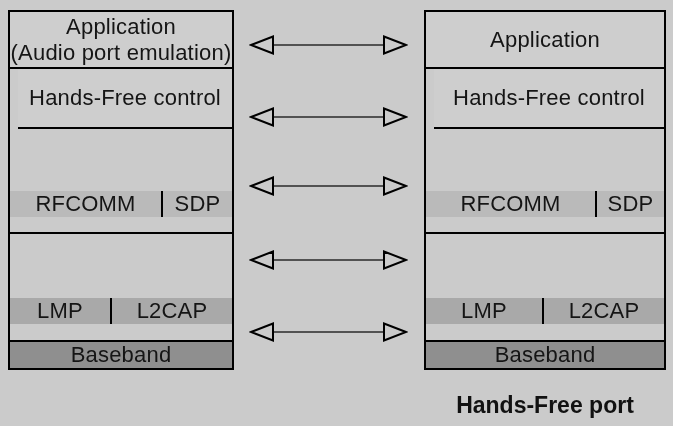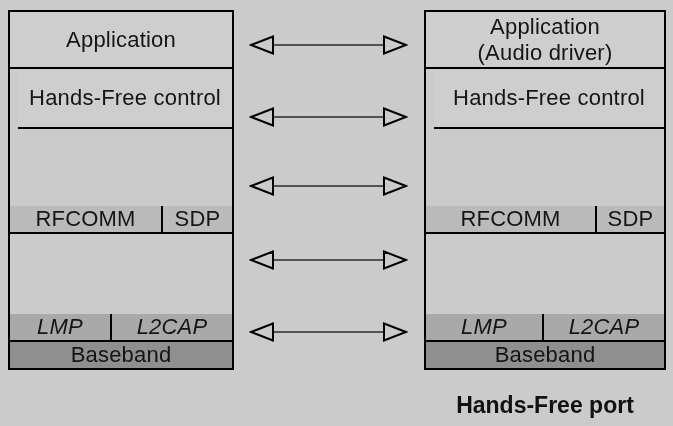--- a/index.html
+++ b/index.html
@@ -35,34 +35,34 @@
     line-height:26px;
     text-align:center;
     letter-spacing:0.2px;
   }
   .row:last-child{border-bottom:none;}
   .r1{height:70px;flex-direction:column;}
   .r2{height:73px;margin-left:8px;}
   .r3{height:70px;padding:0;}
   .r4{height:74px;padding:0;}
   .r5{flex:1;}
-  .split{justify-content:flex-start;align-items:flex-end;margin-top:48px;}
+  .split{justify-content:flex-start;align-items:center;margin-top:48px;}
   .cell{
     box-sizing:border-box;
     display:flex;align-items:center;justify-content:center;
     border-right:2px solid var(--border,#000);
   }
   .cell:last-child{border-right:none;flex:1;}
   .left .r3 .cell.first{width:153px;}
   .left .r4 .cell.first{width:102px;}
   .right .r3 .cell.first{width:171px;}
   .right .r4 .cell.first{width:118px;}
   .layer-top{background:var(--layer-top,#cecece);}
   .layer-mid{background:var(--layer-mid,#bababa);}
-  .layer-lower{background:var(--layer-lower,#a9a9a9);font-style:italic;}
+  .layer-lower{background:var(--layer-lower,#a9a9a9);}
   .layer-base{background:var(--layer-base,#8f8f8f);}
   .arrow{
     position:absolute;
     left:249px;
     width:159px;height:22px;
   }
   .arrow svg{display:block;width:159px;height:22px;}
   .caption{
     position:absolute;
     top:392px;
@@ -76,20 +76,21 @@
   .caption.right{left:424px;width:242px;}
 </style>
 </head>
 <body>
 
 <div class="canvas">
 
   <div class="stack left">
     <div class="row r1 layer-top">
       <span>Application</span>
+      <span>(Audio port emulation)</span>
     </div>
     <div class="row r2 layer-top">
       <span>Hands-Free control</span>
     </div>
     <div class="row r3 split">
       <div class="cell first layer-mid">
         <span>RFCOMM</span>
       </div>
       <div class="cell layer-mid">
         <span>SDP</span>
@@ -104,21 +105,20 @@
       </div>
     </div>
     <div class="row r5 layer-base">
       <span>Baseband</span>
     </div>
   </div>
 
   <div class="stack right">
     <div class="row r1 layer-top">
       <span>Application</span>
-      <span>(Audio driver)</span>
     </div>
     <div class="row r2 layer-top">
       <span>Hands-Free control</span>
     </div>
     <div class="row r3 split">
       <div class="cell first layer-mid">
         <span>RFCOMM</span>
       </div>
       <div class="cell layer-mid">
         <span>SDP</span>

